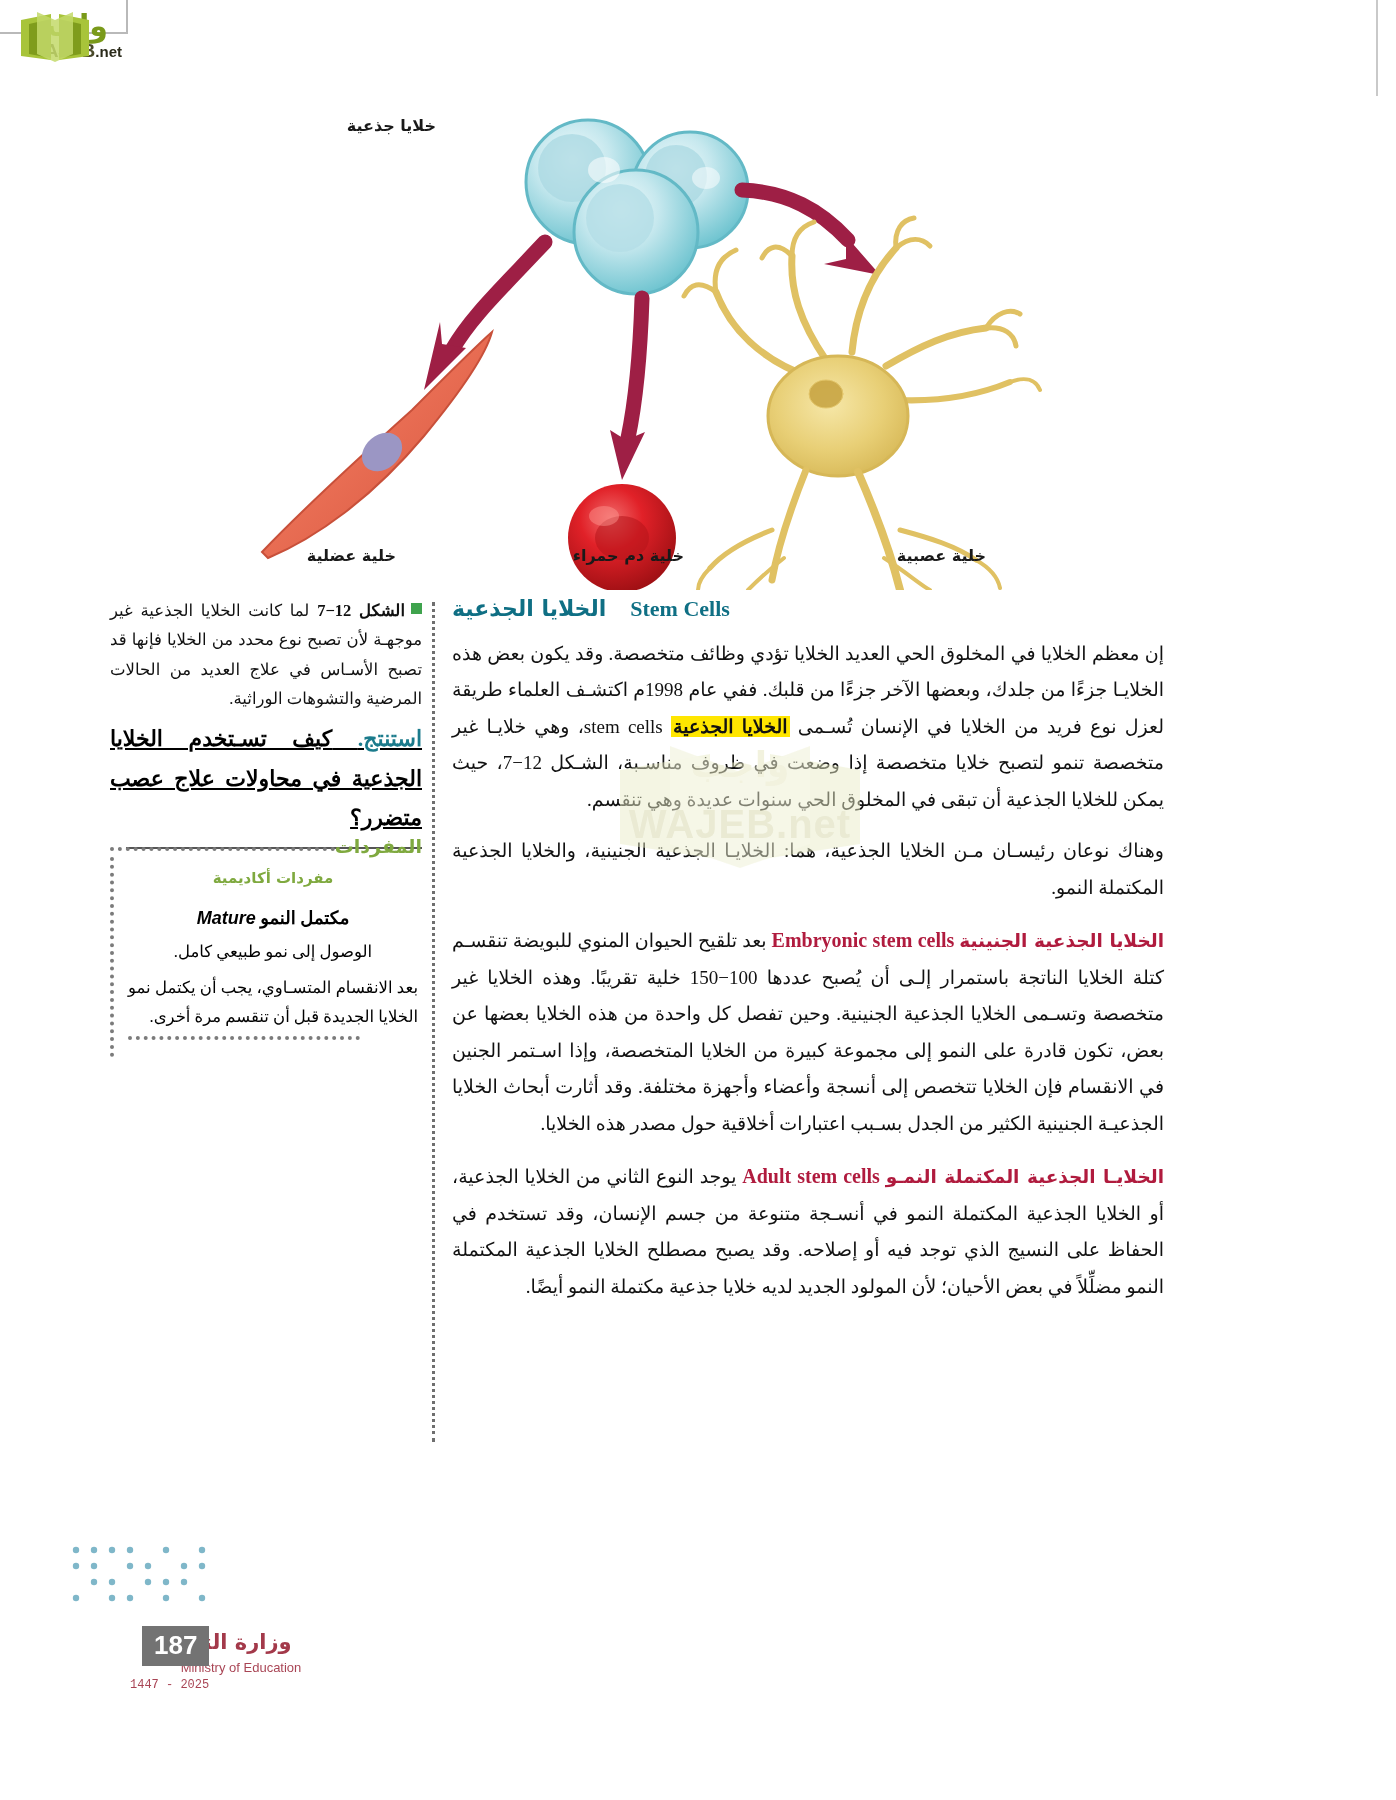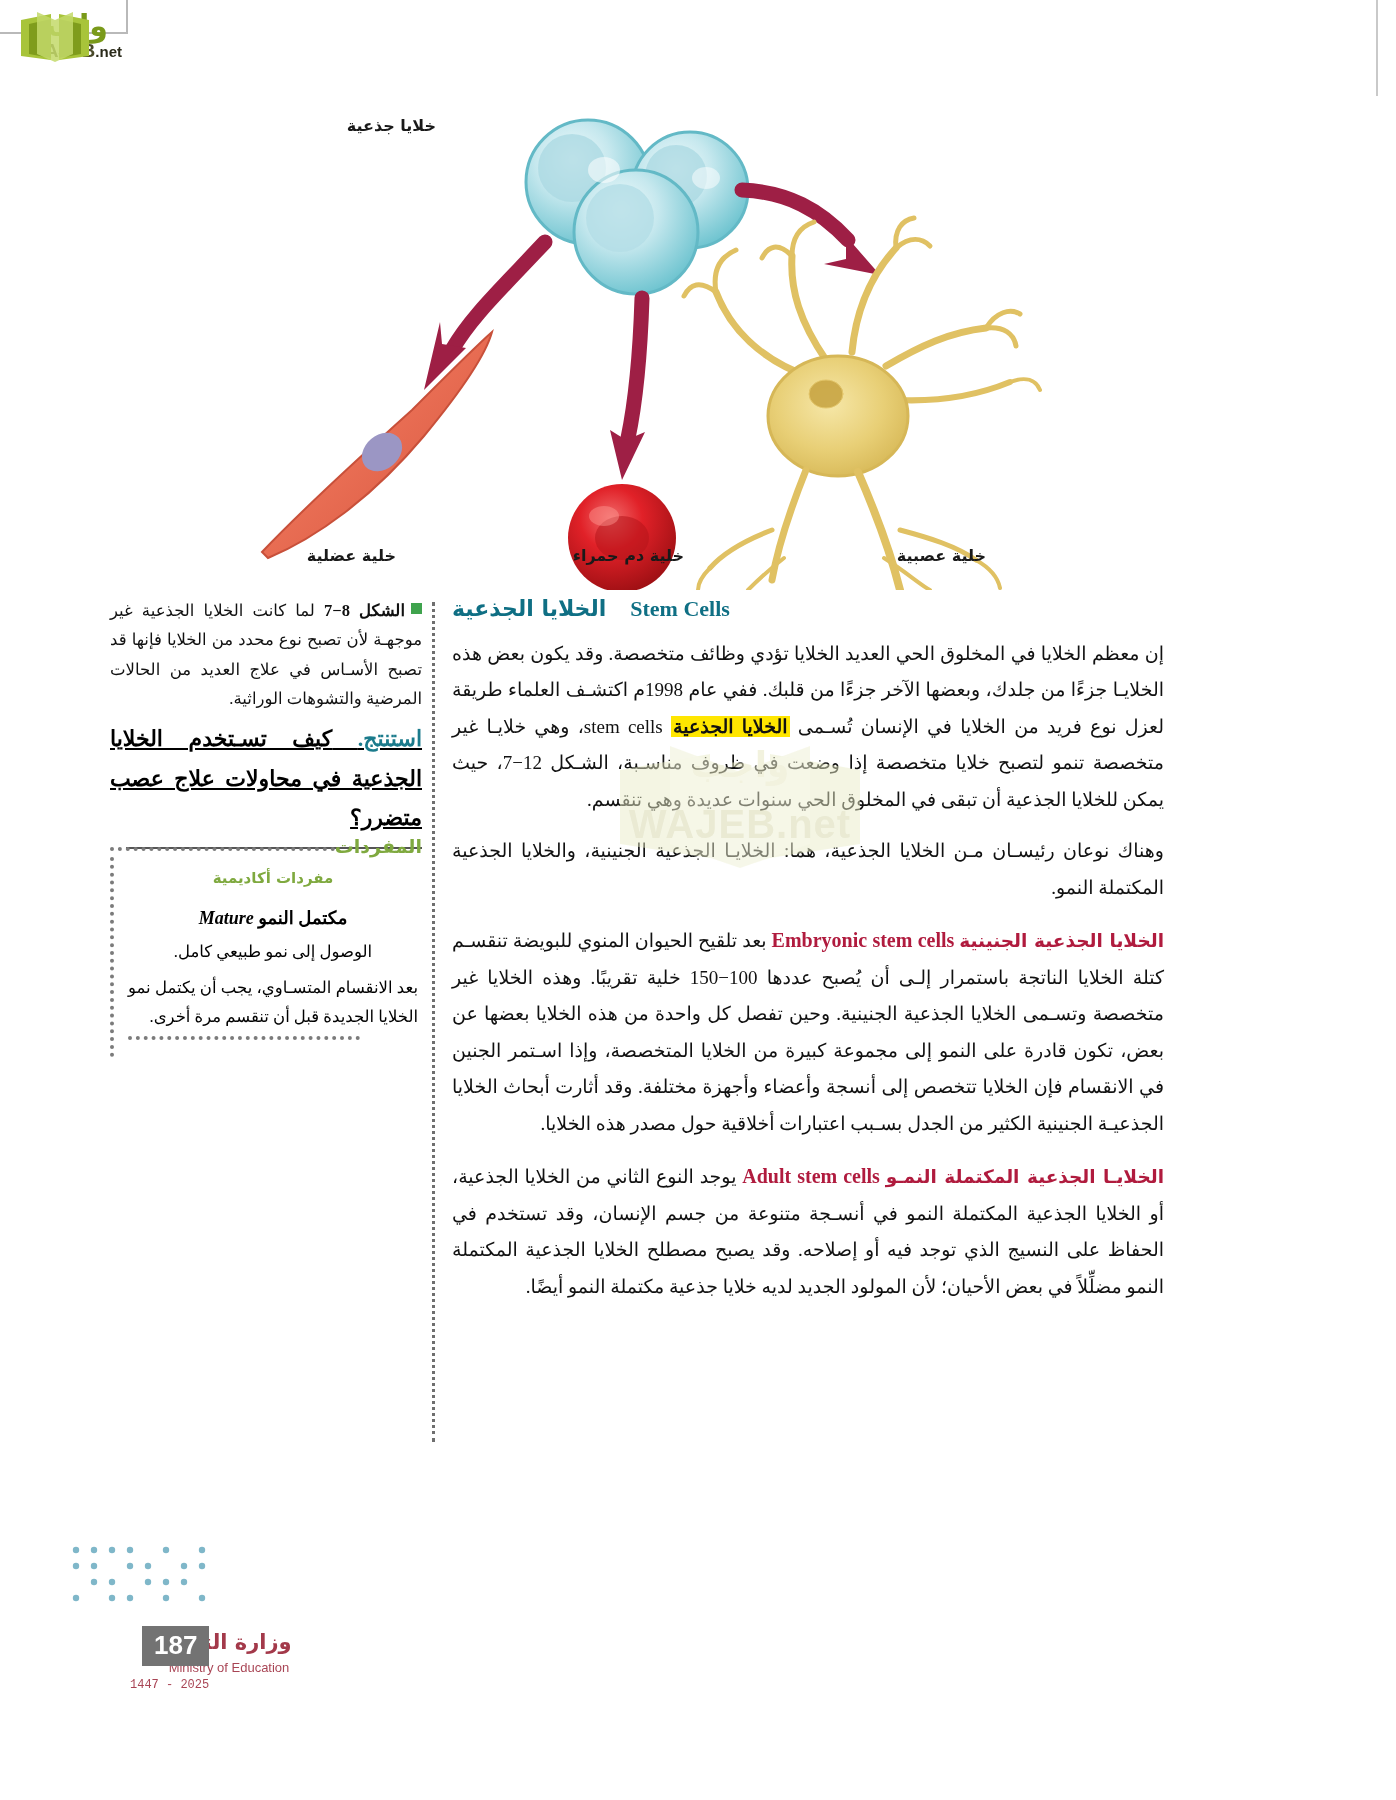--- a/index.html
+++ b/index.html
@@ -87,21 +87,21 @@
     border-bottom:none; padding:12px 4px 6px 14px; min-height:200px;
     position:relative;
   }
   .vocab-sub {
     font-family:"DejaVu Sans","Liberation Sans",sans-serif;
     font-size:15px; font-weight:bold; color:#7fa93f; text-align:center; margin-bottom:20px;
   }
   .vocab-term {
     font-size:18px; text-align:center; margin-bottom:8px; font-weight:bold;
   }
-  .vocab-term .en { font-style:italic; font-weight:bold; font-family:Liberation Serif, serif; }
+  .vocab-term .en { font-style:italic; font-weight:bold; font-family:Liberation Sans, sans-serif; }
   .vocab-def { font-size:16.5px; line-height:1.8; text-align:center; }
   .vocab-note { font-size:16.5px; line-height:1.8; text-align:justify; margin-top:6px; }
   .vocab-bottom-dots {
     border-top:4px dotted #7b7b7b; height:0; width:232px; margin-top:4px; margin-right:auto;
   }
 
   
   .main-col {
     position:absolute; left:452px; top:4px; width:712px;
     direction:rtl; text-align:justify;
@@ -153,21 +153,21 @@
   
   .footer { position:absolute; left:60px; bottom:58px; width:320px; height:200px; }
   .dot-grid { position:absolute; left:10px; top:0; width:150px; height:62px; }
   .ministry { position:absolute; left:70px; top:88px; width:190px; height:70px; }
   .ministry-ar {
     position:absolute; left:0; top:0; width:190px; text-align:center;
     font-family:"DejaVu Sans",sans-serif; font-size:21px; color:#9a2437;
     direction:rtl; font-weight:bold; opacity:.9;
   }
   .ministry-en {
-    position:absolute; left:4px; top:30px; width:190px; text-align:center;
+    position:absolute; left:16px; top:30px; width:190px; text-align:center;
     font-family:"Liberation Sans",sans-serif; font-size:13px; color:#9a2437; opacity:.85;
   }
   .ministry-yr {
     position:absolute; left:0; top:48px; width:190px; text-align:left;
     font-family:Liberation Mono, monospace; font-size:12px; color:#9a2437; opacity:.85;
   }
   .page-num {
     position:absolute; left:82px; top:84px;
     background:#737373; color:#fff; font-family:"Liberation Sans",sans-serif;
     font-size:26px; font-weight:bold; padding:6px 12px 8px 12px; line-height:1;
@@ -296,21 +296,21 @@
     <div class="fig-label lbl-muscle">خلية عضلية</div>
     <div class="fig-label lbl-rbc">خلية دم حمراء</div>
     <div class="fig-label lbl-nerve">خلية عصبية</div>
   </div>
 
   <div class="body-area">
     <div class="col-divider"></div>
 
     <div class="sidebar">
       <div class="caption">
-        <span class="marker"></span><span class="figref">الشكل 8−7</span>&nbsp;<span>لما كانت الخلايا الجذعية غير موجهـة لأن تصبح نوع محدد من الخلايا فإنها قد تصبح الأسـاس في علاج العديد من الحالات المرضية والتشوهات الوراثية.</span>
+        <span class="marker"></span><span class="figref">الشكل 12−7</span>&nbsp;<span>لما كانت الخلايا الجذعية غير موجهـة لأن تصبح نوع محدد من الخلايا فإنها قد تصبح الأسـاس في علاج العديد من الحالات المرضية والتشوهات الوراثية.</span>
       </div>
       <div class="infer-line">
         <span class="infer-word">استنتج.</span>
         <span>كيف تسـتخدم الخلايا الجذعية في محاولات علاج عصب متضرر؟</span>
       </div>
       <div class="rule-under"></div>
     </div>
 
     <div class="vocab">
       <div class="vocab-title-row">

